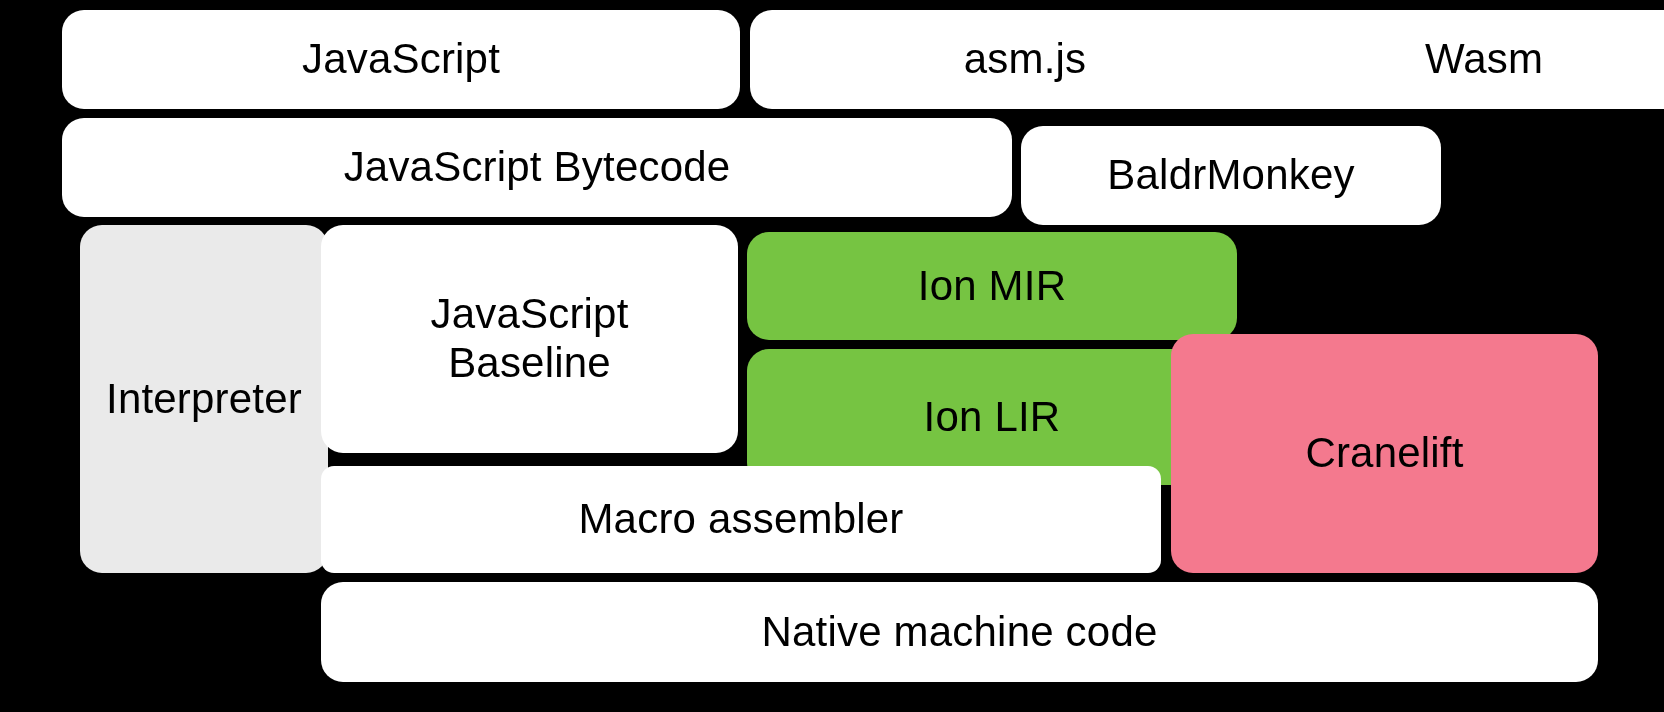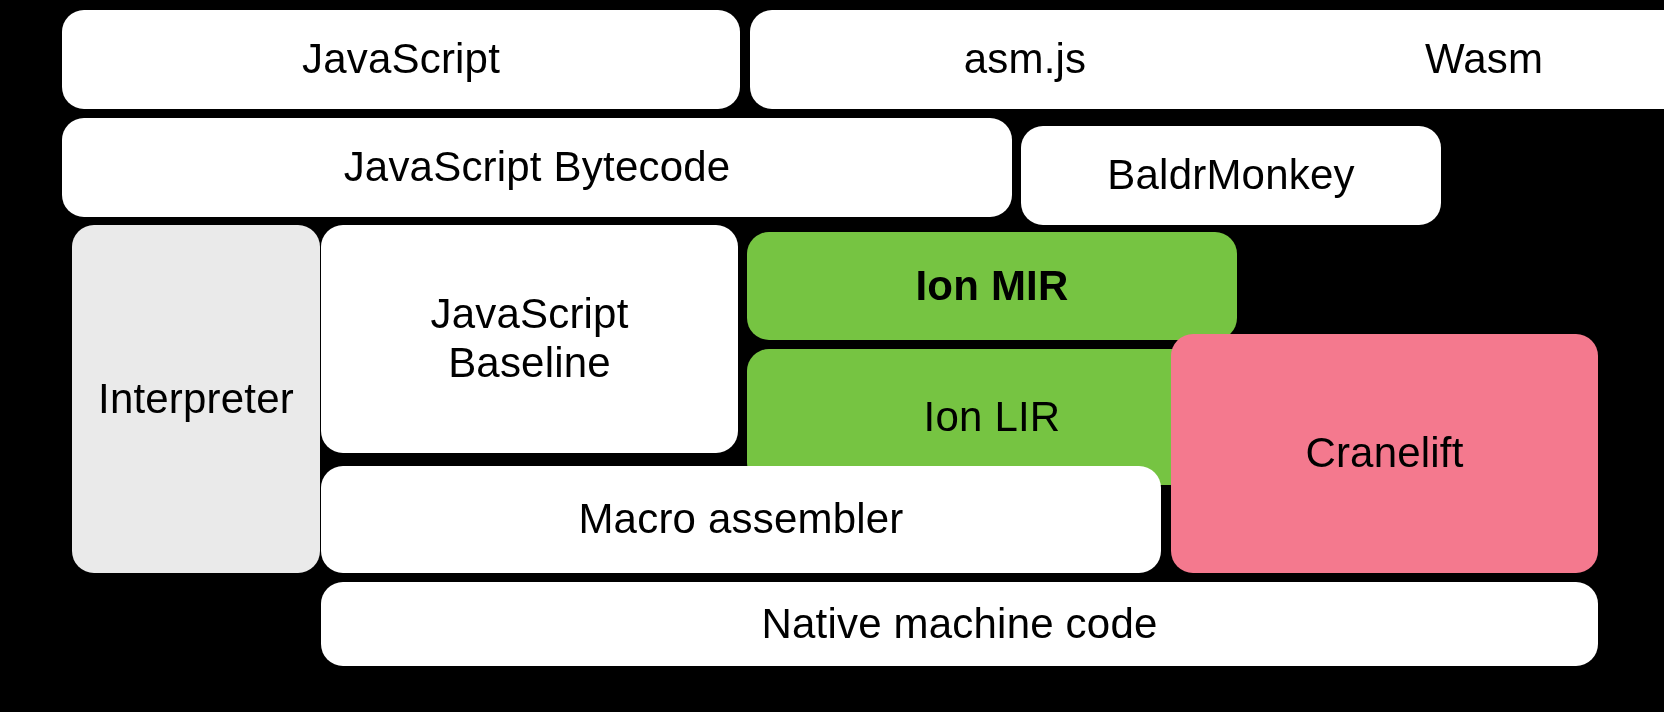--- a/index.html
+++ b/index.html
@@ -57,42 +57,42 @@
   </div>
 
   <div class="node fill-white" style="left:18px; top:118px; width:950px; height:99px;text-align:center;">
     <span>JavaScript Bytecode</span>
   </div>
 
   <div class="node fill-white" style="left:977px; top:126px; width:420px; height:99px;">
     <span>BaldrMonkey</span>
   </div>
 
-  <div class="node fill-gray" style="left:28px; top:225px; width:248px; height:348px;">
+  <div class="node fill-gray" style="left:36px; top:225px; width:248px; height:348px;">
     <span>Interpreter</span>
   </div>
 
   <div class="node fill-white" style="left:277px; top:225px; width:417px; height:228px;">
     <span>JavaScript
 Baseline</span>
   </div>
 
-  <div class="node fill-green" style="left:703px; top:232px; width:490px; height:108px;font-weight:bold;">
+  <div class="node fill-green" style="left:703px; top:232px; width:490px; height:108px;">
     <span>Ion MIR</span>
   </div>
 
   <div class="node fill-green" style="left:703px; top:349px; width:490px; height:136px;">
     <span>Ion LIR</span>
   </div>
 
-  <div class="node fill-white" style="left:277px; top:466px; width:840px; height:107px;">
+  <div class="node fill-white" style="left:277px; top:466px; width:840px; height:107px;border-radius:13px;">
     <span>Macro assembler</span>
   </div>
 
   <div class="node fill-pink" style="left:1127px; top:334px; width:427px; height:239px;">
     <span>Cranelift</span>
   </div>
 
-  <div class="node fill-white" style="left:277px; top:582px; width:1277px; height:84px;">
+  <div class="node fill-white" style="left:277px; top:582px; width:1277px; height:100px;">
     <span>Native machine code</span>
   </div>
 
 </div>
 
 </body></html>

